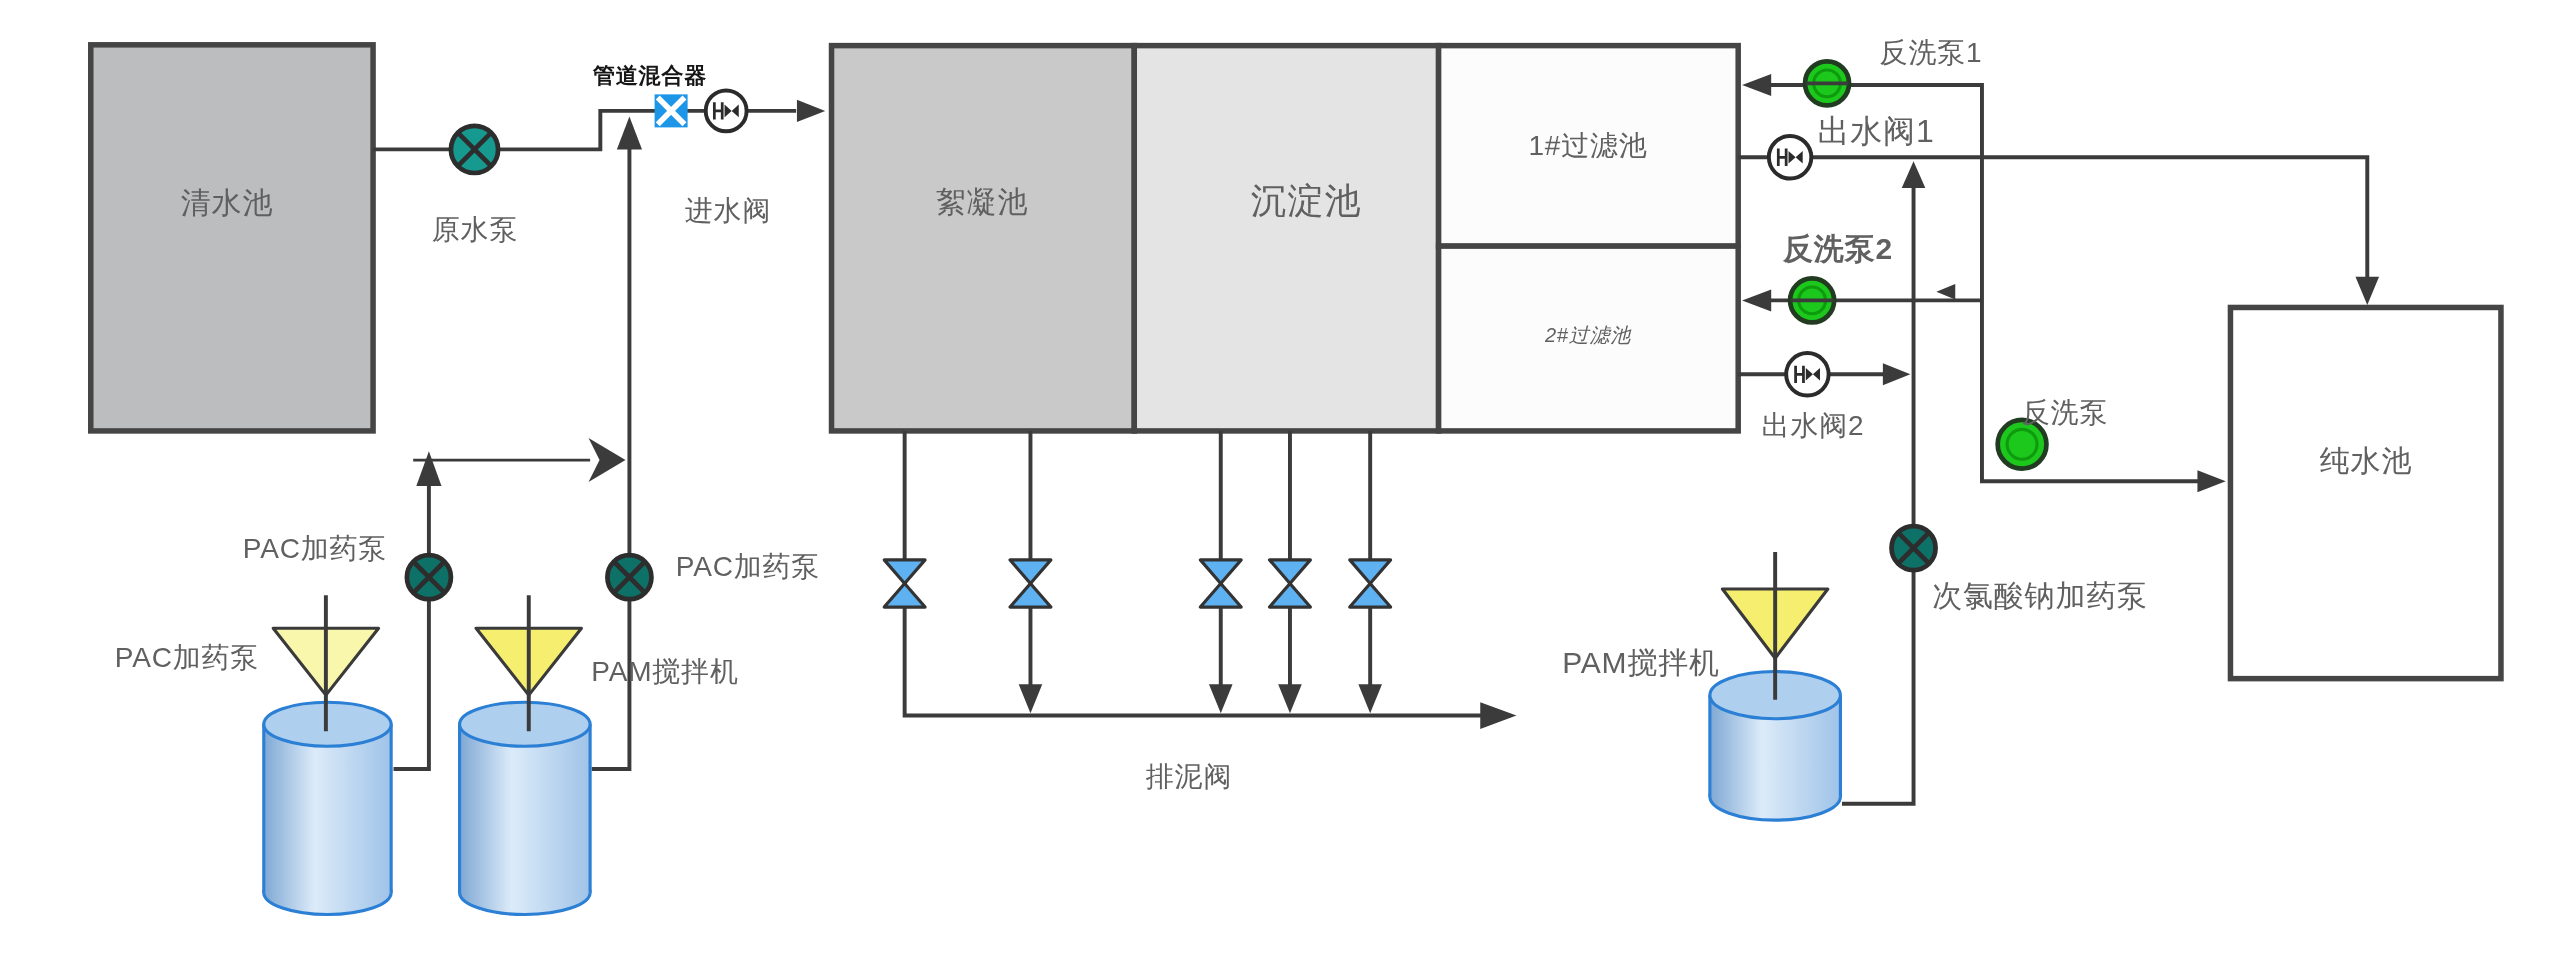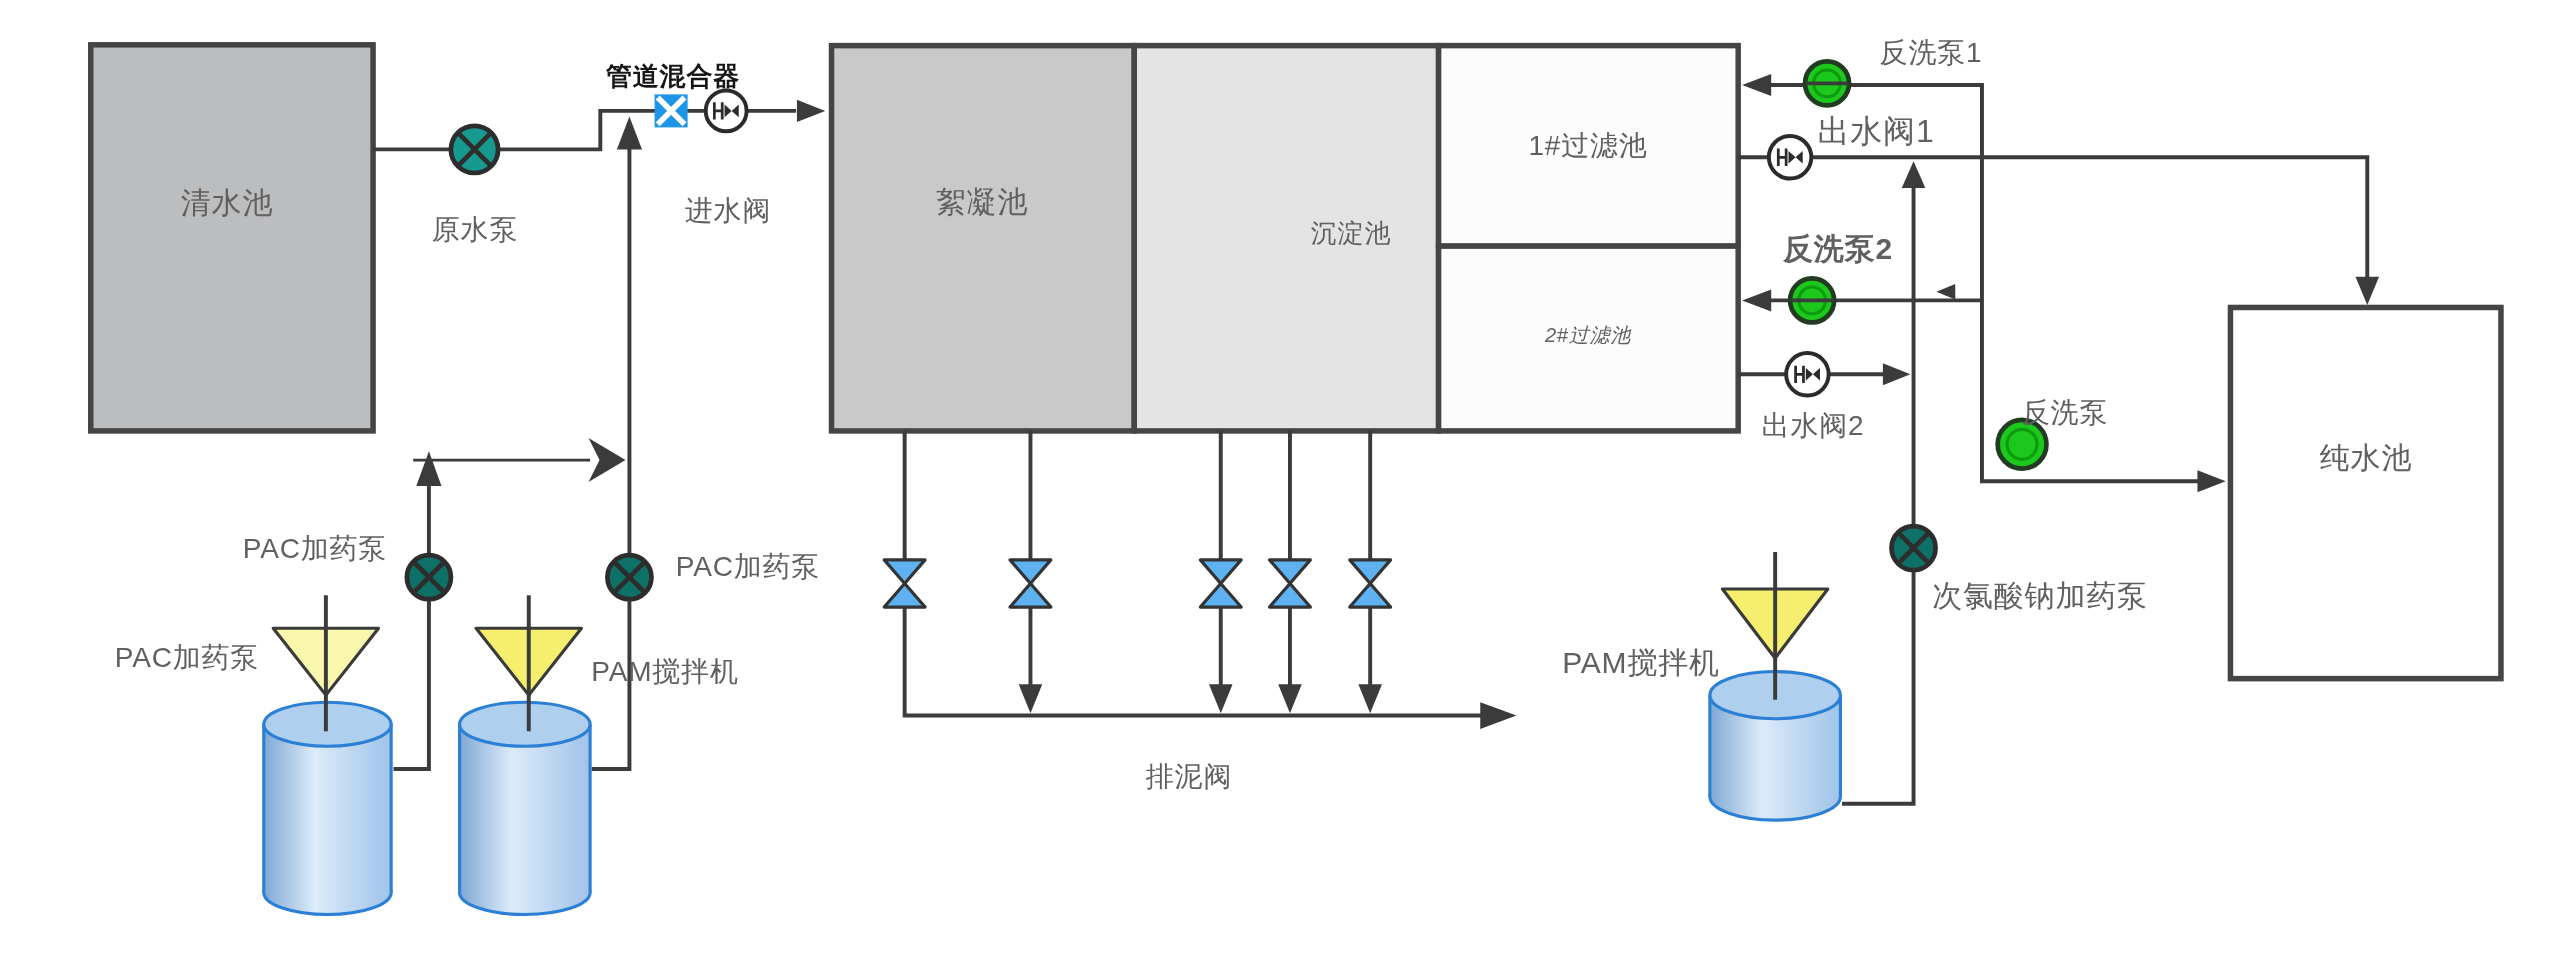--- a/index.html
+++ b/index.html
@@ -178,32 +178,32 @@
       <circle cx="2298" cy="476" r="27" style="fill:var(--valve-fill);stroke:#2b2b2b;stroke-width:5"></circle>
       <path d="M2283 465 V487 M2293 465 V487 M2283 476 H2293" style="fill:none;stroke:#2b2b2b;stroke-width:3.5"></path>
       <polygon points="2296,468 2296,484 2305,476" fill="#2b2b2b"></polygon>
       <polygon points="2314,468 2314,484 2305,476" fill="#2b2b2b"></polygon>
     </g>
   </svg>
 
   <div id="label-layer">
       <div class="lbl" style="left: 227px; top: 202px; font-size: 30px;">清水池</div>
       <div class="lbl" style="left: 475px; top: 230px; font-size: 28px;">原水泵</div>
-      <div class="lbl bold" style="left: 673px; top: 76px; font-size: 26px;">管道混合器</div>
+      <div class="lbl bold" style="left: 650px; top: 76px; font-size: 22px;">管道混合器</div>
       <div class="lbl" style="left: 728px; top: 211px; font-size: 28px; text-align: right;">进水阀</div>
       <div class="lbl" style="left: 982px; top: 201px; font-size: 30px;">絮凝池</div>
-      <div class="lbl" style="left: 1351px; top: 201px; font-size: 26px; margin-top: 32px;">沉淀池</div>
+      <div class="lbl" style="left: 1306px; top: 201px; font-size: 36px;">沉淀池</div>
       <div class="lbl" style="left: 1588px; top: 146px; font-size: 28px;">1#过滤池</div>
       <div class="lbl" style="left: 1588px; top: 335px; font-size: 20px; font-style: italic;">2#过滤池</div>
       <div class="lbl" style="left: 1931px; top: 53px; font-size: 28px; text-align: center;">反洗泵1</div>
       <div class="lbl" style="left: 1876px; top: 132px; font-size: 32px;">出水阀1</div>
       <div class="lbl" style="left: 1838px; top: 248px; font-size: 30px; font-weight: bold;">反洗泵2</div>
       <div class="lbl" style="left: 1813px; top: 426px; font-size: 28px;">出水阀2</div>
       <div class="lbl" style="left: 2065px; top: 413px; font-size: 28px;">反洗泵</div>
-      <div class="lbl" style="left: 2366px; top: 460px; font-size: 30px; font-family: Liberation Mono, monospace;">纯水池</div>
+      <div class="lbl" style="left: 2366px; top: 460px; font-size: 30px;">纯水池</div>
       <div class="lbl" style="left: 2040px; top: 595px; font-size: 30px;">次氯酸钠加药泵</div>
       <div class="lbl" style="left: 315px; top: 549px; font-size: 28px;">PAC加药泵</div>
       <div class="lbl" style="left: 748px; top: 567px; font-size: 28px;">PAC加药泵</div>
       <div class="lbl" style="left: 187px; top: 658px; font-size: 28px;">PAC加药泵</div>
       <div class="lbl" style="left: 665px; top: 672px; font-size: 28px;">PAM搅拌机</div>
       <div class="lbl" style="left: 1641px; top: 662px; font-size: 30px;">PAM搅拌机</div>
       <div class="lbl" style="left: 1189px; top: 777px; font-size: 28px;">排泥阀</div>
     </div>
 </div>
 

